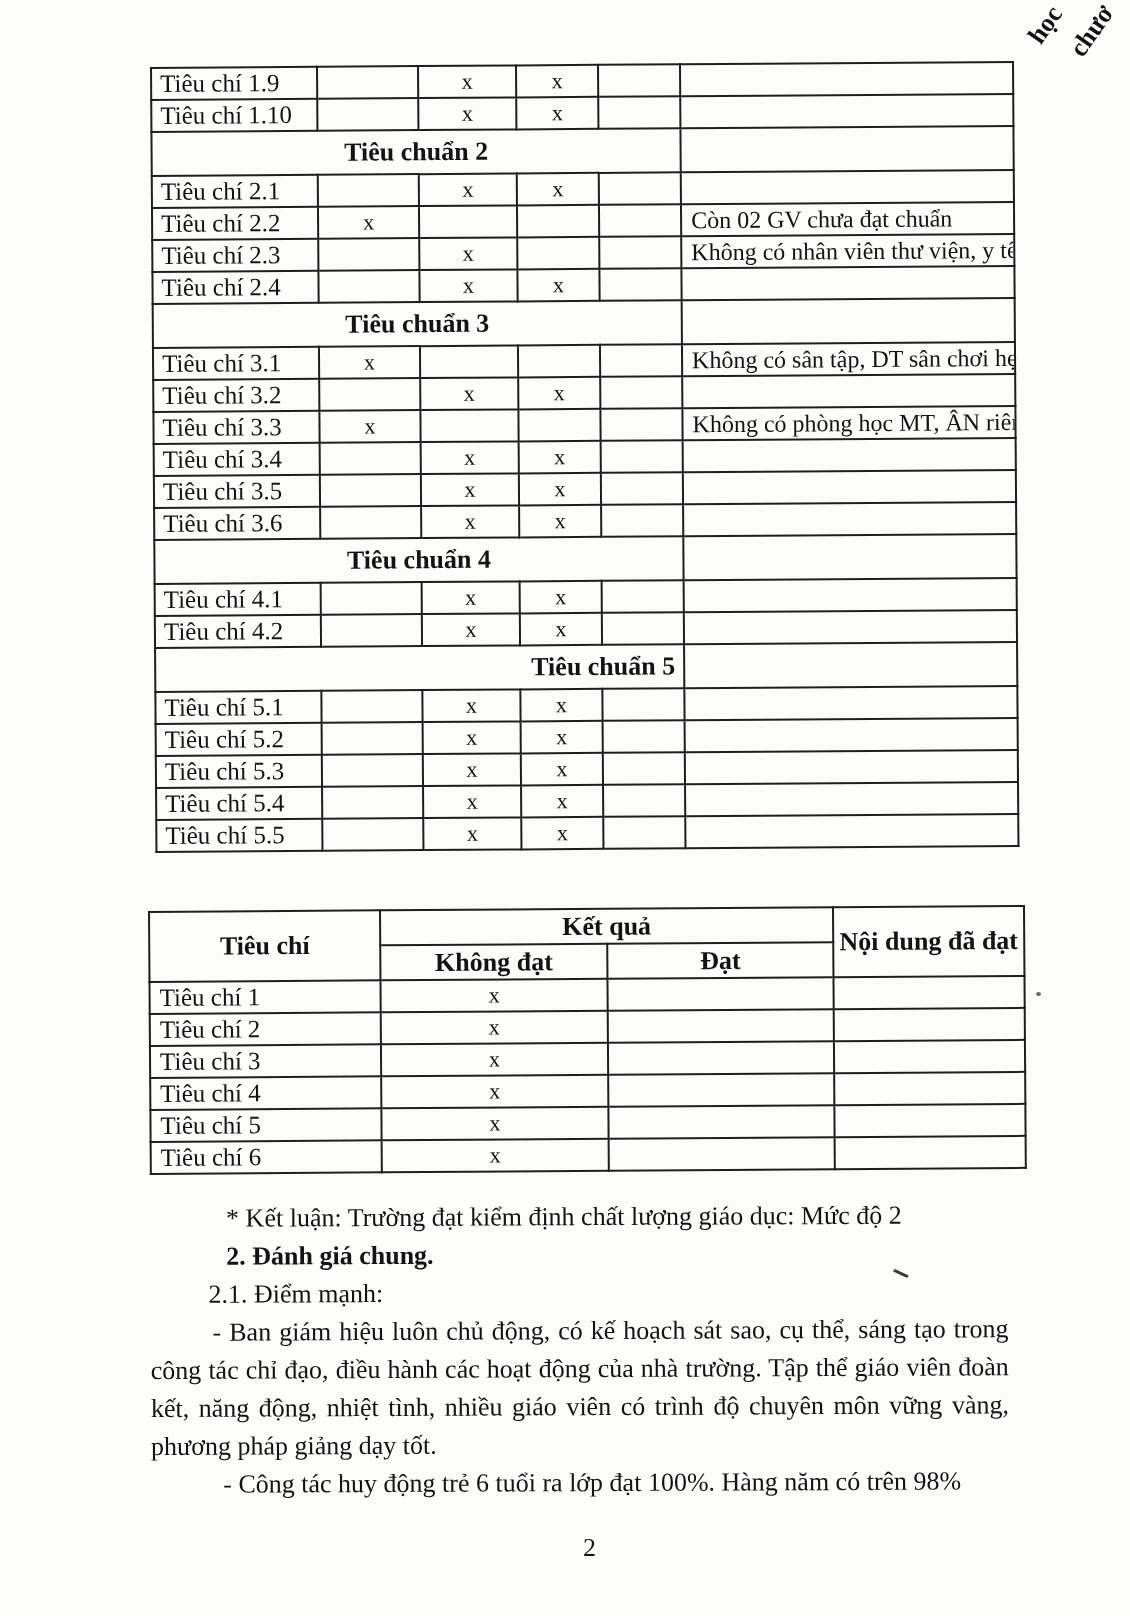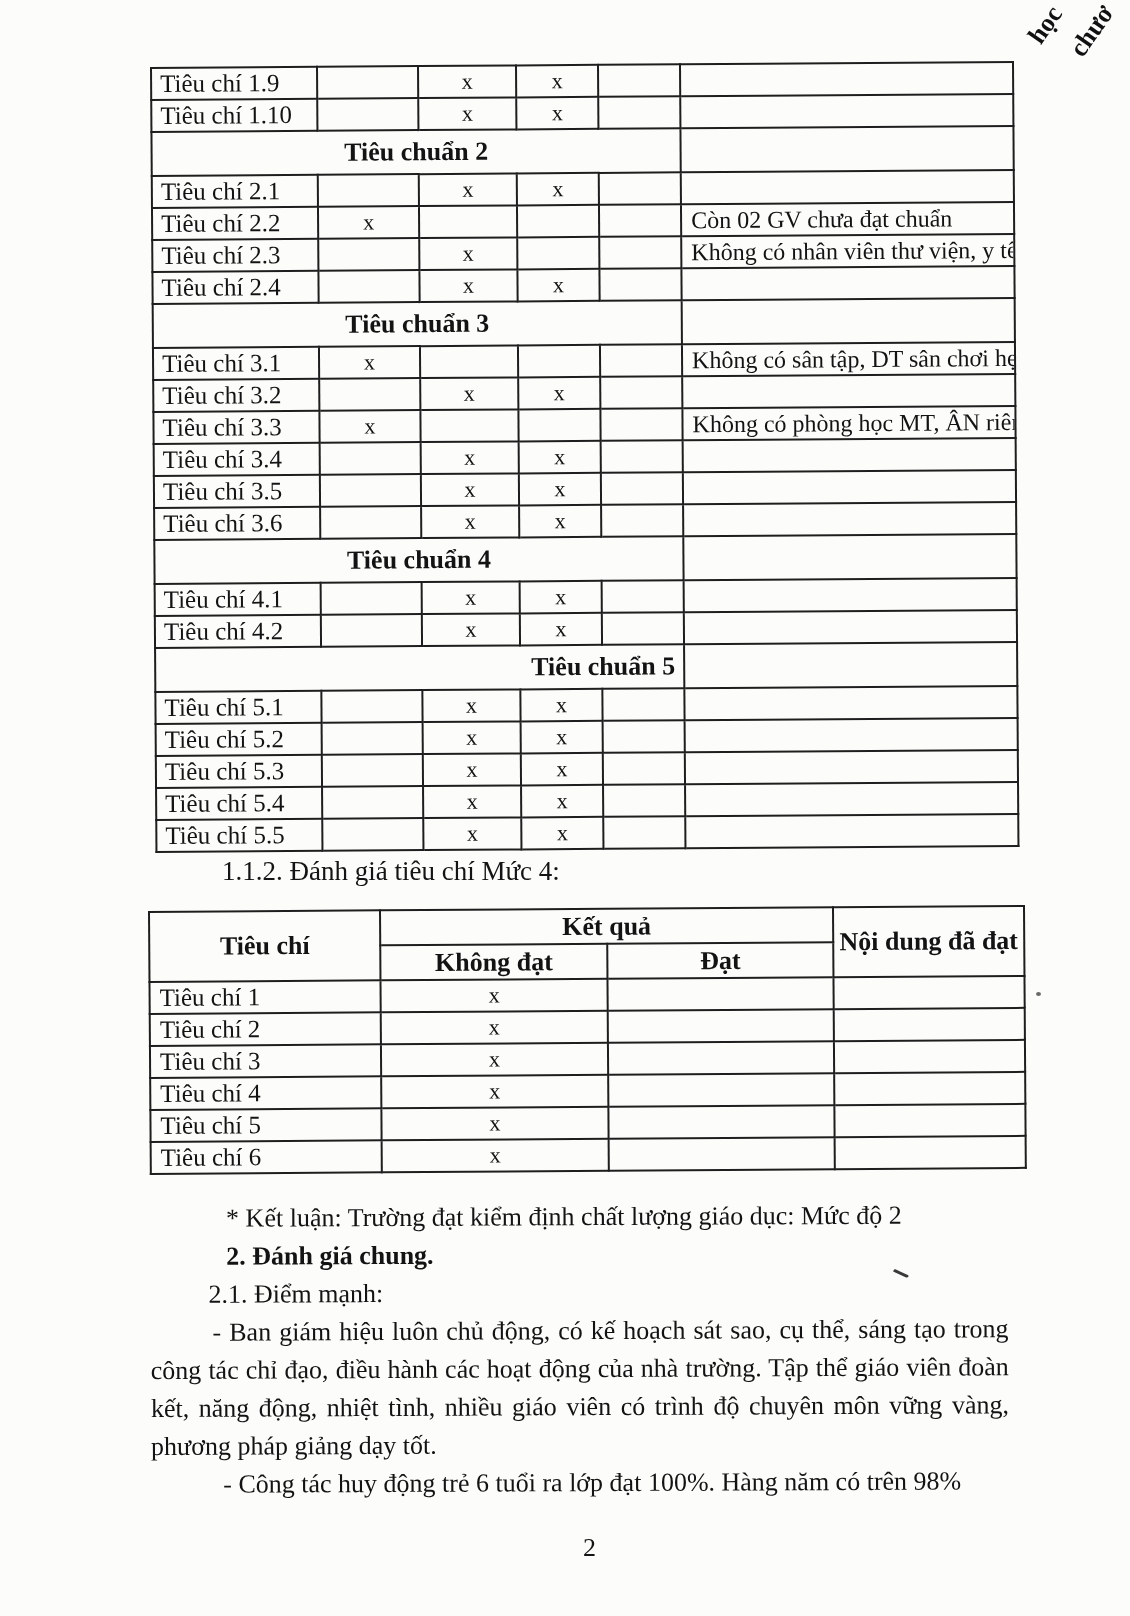--- a/index.html
+++ b/index.html
@@ -251,21 +251,20 @@
       <td class="lbl">Tiêu chí 5.5</td>
       <td class="mk"></td>
       <td class="mk">x</td>
       <td class="mk">x</td>
       <td class="mk"></td>
       <td class="note"></td>
     </tr>
   </tbody>
     </table>
 
-  <div class="heading-112">1.1.2. Đánh giá tiêu chí Mức 4:</div>
 
   <table class="t2">
     <colgroup>
       <col style="width:231px">
         <col style="width:227px">
         <col style="width:226px">
         <col style="width:191px">
     </colgroup>
     <tbody>
         <tr class="hr">

